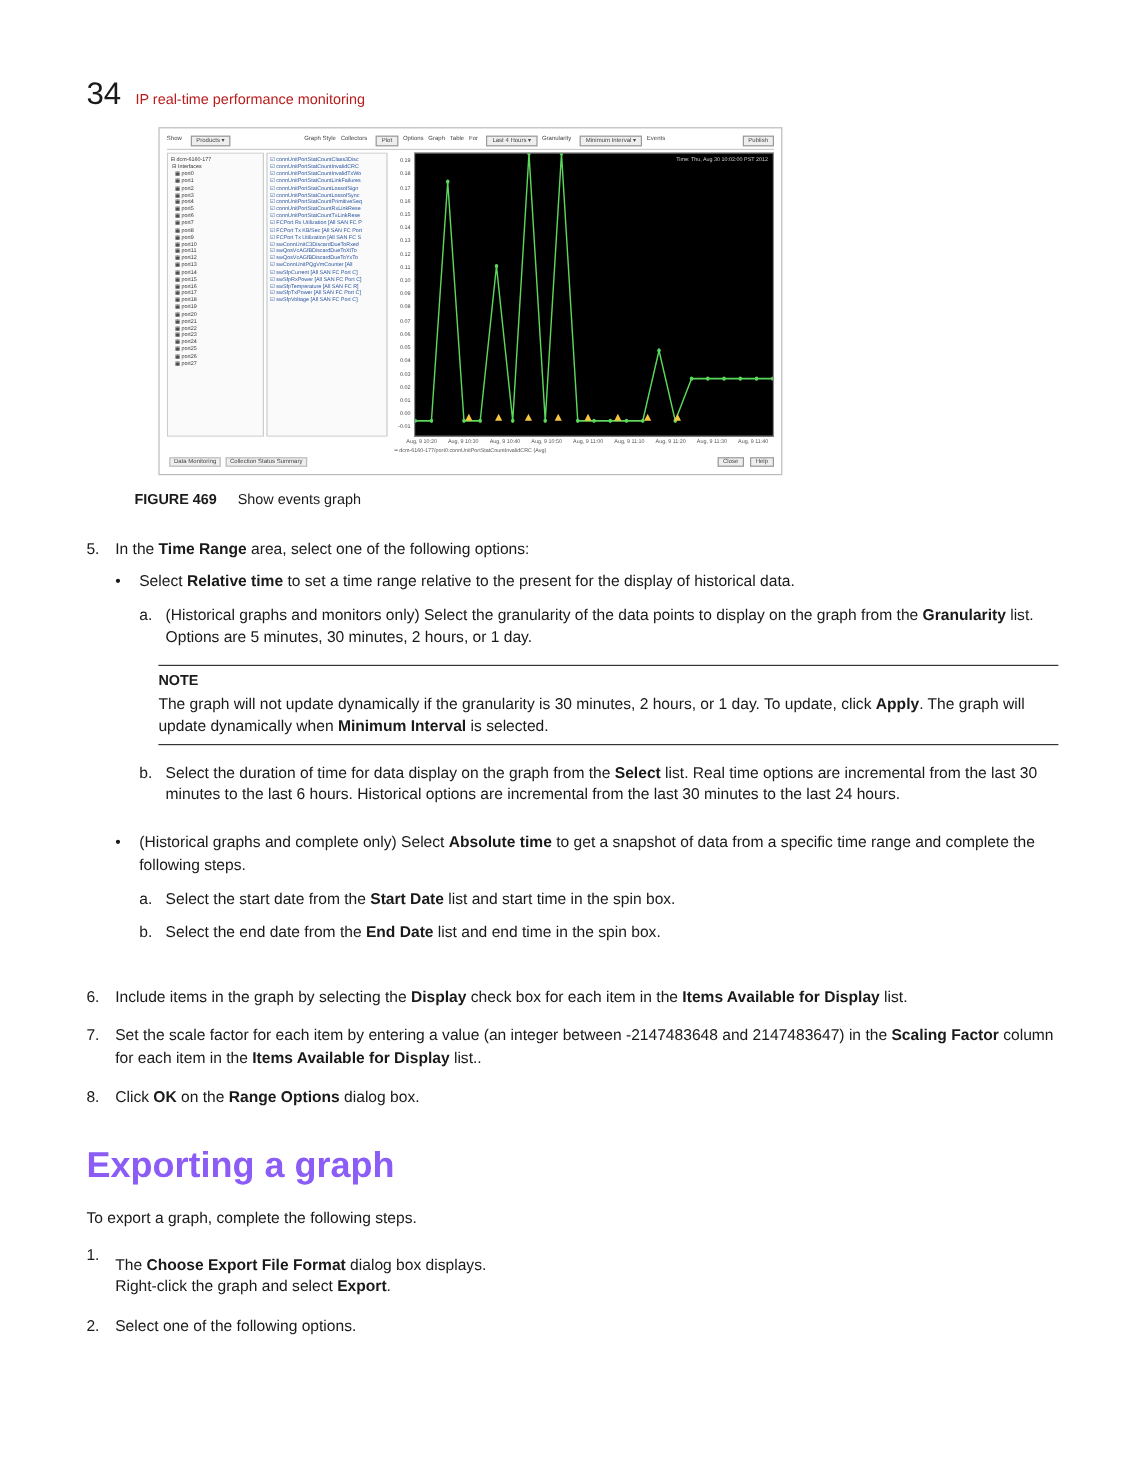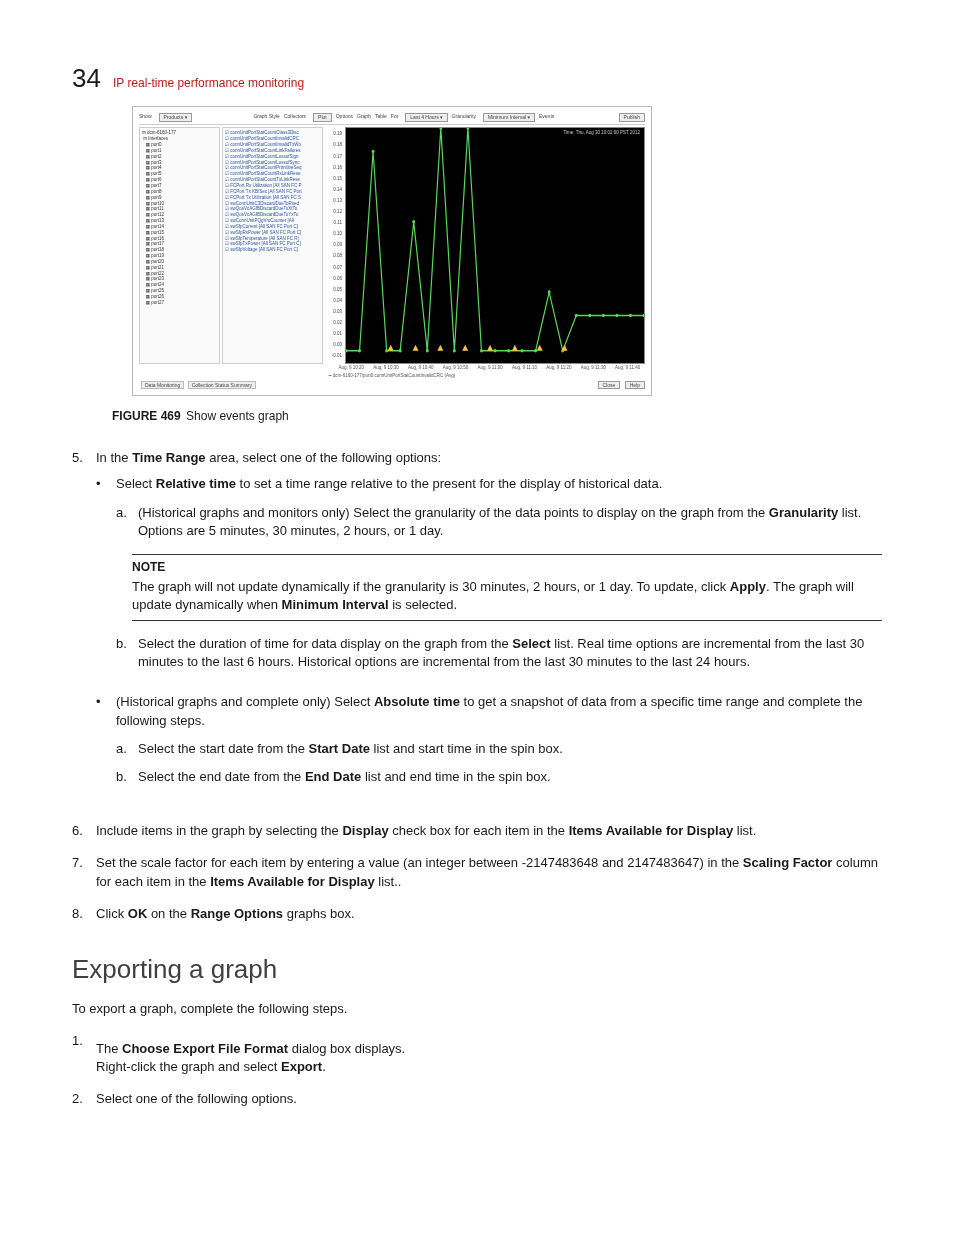--- a/index.html
+++ b/index.html
@@ -115,21 +115,21 @@
     border:1px solid #999;
     background:#eee;
     padding:0 4px;
     margin-left:3px;
   }
 
   .figcaption {
     margin: 10px 0 24px 40px;
     font-size: 12px;
   }
-  .figcaption .lead { font-weight: bold; margin-right: 2px; }
+  .figcaption .lead { font-weight: bold; margin-right: 14px; }
 
   ol.numbered { margin:0; padding:0; list-style:none; }
   ol.numbered > li { margin:0 0 14px 0; display:flex; }
   ol.numbered > li > .num { width:24px; flex-shrink:0; }
   ol.numbered > li > .body { flex:1; }
 
   ul.bullets { margin:8px 0 0 0; padding:0; list-style:none; }
   ul.bullets > li { margin:0 0 12px 0; display:flex; }
   ul.bullets > li > .b { width:20px; flex-shrink:0; font-size:13px; }
   ul.bullets > li > .body { flex:1; }
@@ -140,21 +140,21 @@
   ol.lettered > li > .body { flex:1; }
 
   .note-block {
     border-top: 1px solid #333;
     border-bottom: 1px solid #333;
     padding: 4px 0 6px 0;
     margin: 14px 0 14px 16px;
   }
   .note-label { font-weight: bold; font-size: 12px; margin-bottom:2px; }
 
-  h2.section { font-size: 26px; font-weight: normal; margin: 28px 0 8px 0; color:#404040;}
+  h2.section { font-size: 30px; font-weight: bold; margin: 28px 0 8px 0; color:#8b5cf6;}
   .bold { font-weight: bold; }
 </style>
 </head>
 <body>
 
 <div class="page-header">
   <div class="page-number-big">34</div>
   <div class="header-text">IP real-time performance monitoring</div>
 </div>
 
@@ -337,21 +337,21 @@
   </li>
   <li>
     <div class="num">7.</div>
     <div class="body">
       <span>Set the scale factor for each item by entering a value (an integer between -2147483648 and 2147483647) in the </span><span class="bold">Scaling Factor</span><span> column for each item in the </span><span class="bold">Items Available for Display</span><span> list..</span>
     </div>
   </li>
   <li>
     <div class="num">8.</div>
     <div class="body">
-      <span>Click </span><span class="bold">OK</span><span> on the </span><span class="bold">Range Options</span><span> graphs box.</span>
+      <span>Click </span><span class="bold">OK</span><span> on the </span><span class="bold">Range Options</span><span> dialog box.</span>
     </div>
   </li>
 </ol>
 
 <h2 class="section">Exporting a graph</h2>
 <p>To export a graph, complete the following steps.</p>
 
 <ol class="numbered">
   <li>
     <div class="num">1.</div>

